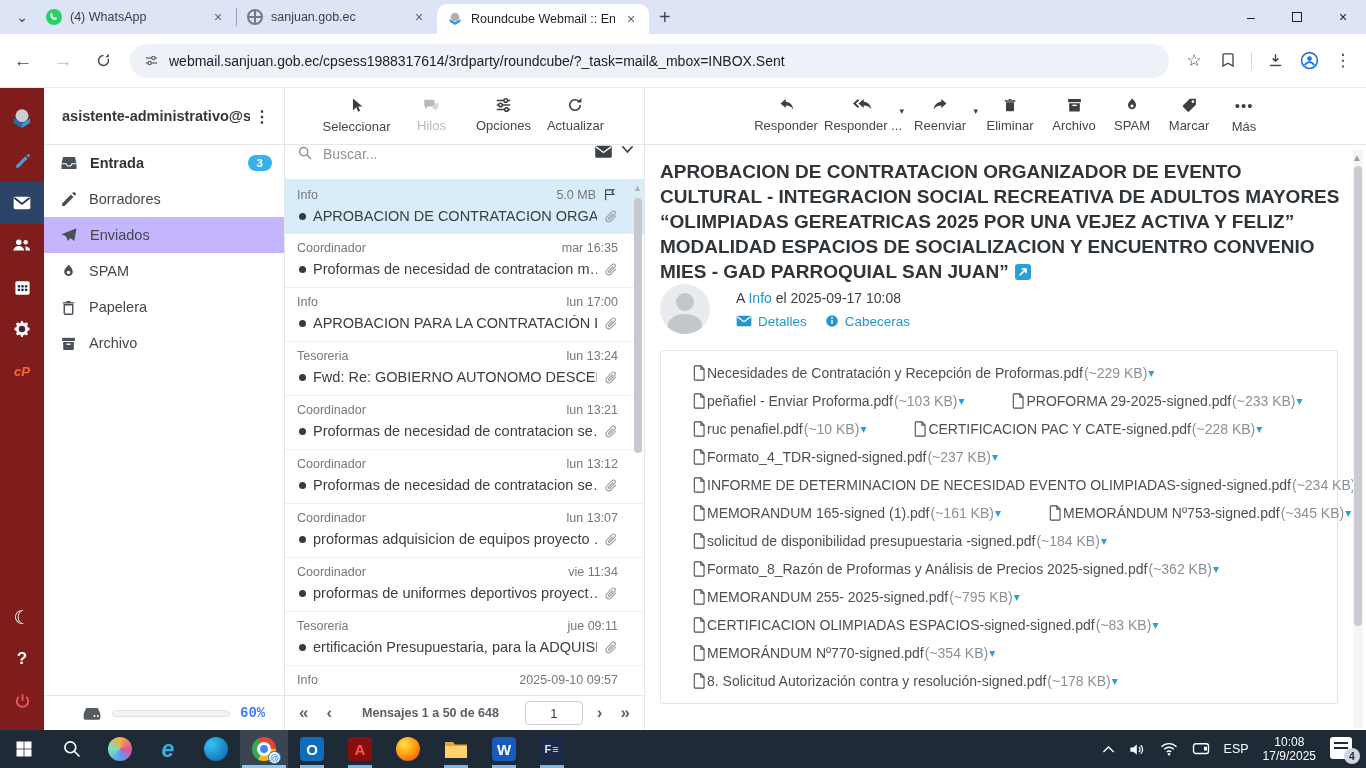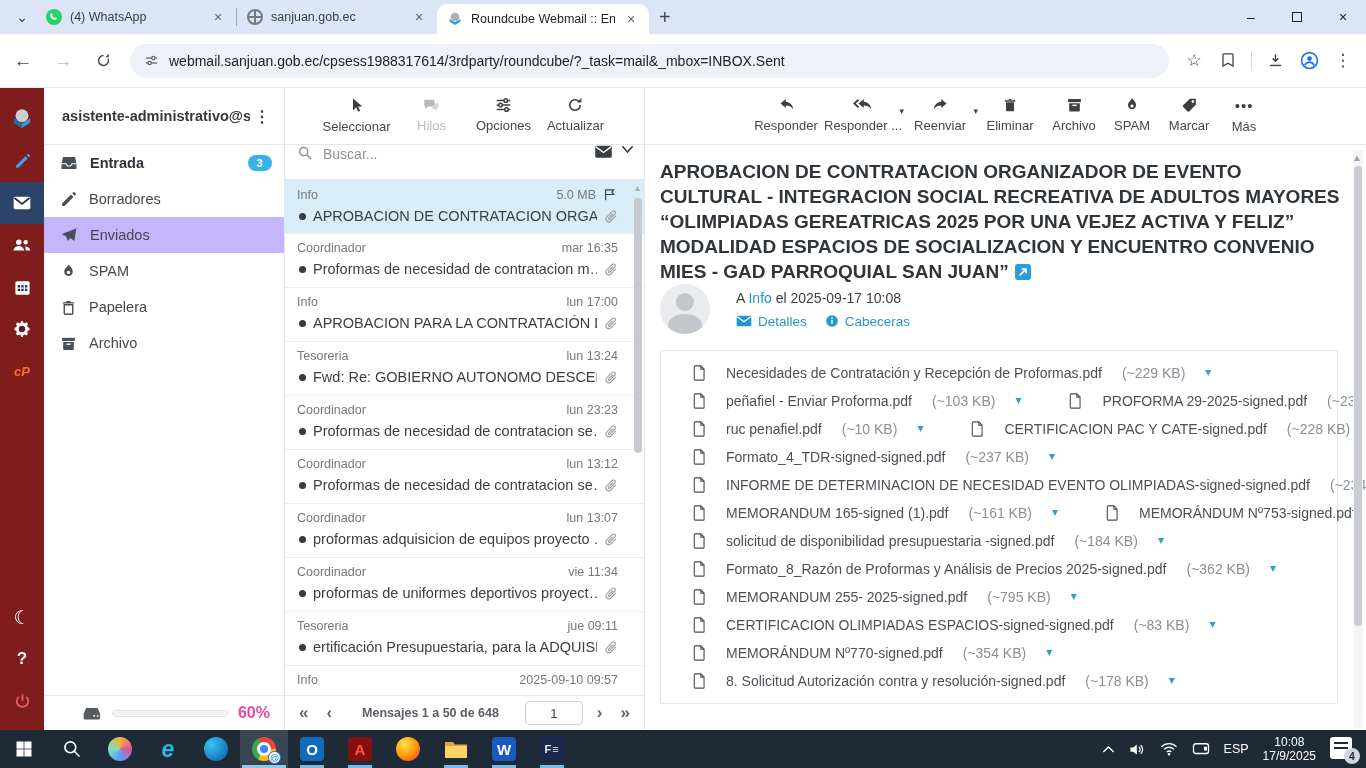--- a/index.html
+++ b/index.html
@@ -54,21 +54,21 @@
   .kebab{color:#3c4043;font-weight:bold;font-size:16px;padding:0 4px;}
   .flist{flex:1;}
   .frow{height:36px;display:flex;align-items:center;gap:12px;padding:0 12px 0 16px;font-size:14.5px;color:#44484c;}
   .frow.sel{background:#c4b5fd;}
   .frow.unread .flabel{font-weight:bold;color:#2f343a;}
   .flabel{flex:1;}
   .badge{background:#35b2ea;color:#fff;font-size:11.5px;font-weight:bold;border-radius:9px;padding:2px 9px;}
   .quota{height:35px;border-top:1px solid #e4e7ea;display:flex;align-items:center;gap:10px;padding:0 14px 0 38px;}
   .qbar{width:118px;height:7px;border:1px solid #dfe2e5;background:#f1f3f4;border-radius:4px;overflow:hidden;}
   .qfill{height:100%;width:60%;background:#57aee2;}
-  .qtext{font-size:16px;color:#ec4899;font-weight:bold;}
+  .qtext{font-size:14px;color:#3b82f6;font-weight:bold;font-family:Liberation Mono, monospace;}
 
   
   .list{width:360px;border-right:1px solid #e4e7ea;display:flex;flex-direction:column;position:relative;}
   .ltoolbar{height:57px;border-bottom:1px solid #e4e7ea;display:flex;align-items:flex-start;justify-content:center;gap:10px;padding-top:8px;}
   .tbtn{display:flex;flex-direction:column;align-items:center;gap:4px;font-size:13px;color:#43484d;min-width:62px;position:relative;}
   .tbtn.disabled{color:#b7bbbf;}
   .searchrow{height:35px;border-bottom:1px solid #e4e7ea;display:flex;align-items:flex-start;gap:8px;padding:0 10px 0 12px;}
   .searchrow input{flex:1;border:0;outline:0;background:transparent;font-size:14px;color:#3c4043;}
   .searchrow input::placeholder{color:#8d9297;}
   .rows{flex:1;overflow:hidden;position:relative;}
@@ -97,21 +97,21 @@
   .sender{display:flex;gap:26px;align-items:center;}
   .avatar{width:50px;height:50px;border-radius:50%;background:#e9ebee;overflow:hidden;position:relative;flex:0 0 50px;}
   .av-head{position:absolute;left:16px;top:9px;width:18px;height:18px;border-radius:50%;background:#c2c7cc;}
   .av-body{position:absolute;left:8px;top:30px;width:34px;height:22px;border-radius:50% 50% 0 0;background:#c2c7cc;}
   .fromline{font-size:14px;color:#3c4043;}
   .fromline .fname{color:#2496cc;}
   .hlinks{display:flex;gap:18px;margin-top:8px;}
   .hlink{display:flex;align-items:center;gap:6px;font-size:13.5px;color:#2496cc;}
   .attbox{margin-top:16px;border:1px solid #e4e6e8;border-radius:2px;padding:8px 14px;max-width:678px;}
   .att-row{display:flex;gap:30px;height:28px;align-items:center;}
-  .att{display:inline-flex;align-items:flex-start;gap:20px;white-space:nowrap;padding-left:18px;}
+  .att{display:inline-flex;align-items:center;gap:1px;white-space:nowrap;padding-left:18px;}
   .att-name{font-size:14px;color:#4a5056;}
   .att-size{font-size:14px;color:#8a9096;}
   .att-caret{color:#2a9fd6;font-size:12px;}
   .mscroll-track{position:absolute;right:3px;top:62px;bottom:2px;width:10px;background:#f4f5f6;}
   .mscroll-up{position:absolute;right:4px;top:64px;color:#9aa0a6;font-size:10px;}
   .mscroll{position:absolute;right:4px;top:78px;width:8px;height:460px;background:#c9cdd1;border-radius:4px;}
 
   
   .taskbar{position:absolute;left:0;right:0;bottom:0;height:38px;background:#1f2a37;display:flex;align-items:center;}
   .tk{width:48px;height:38px;display:flex;align-items:center;justify-content:center;position:relative;}
@@ -462,21 +462,21 @@
               <span class="msg-subj">Fwd: Re: GOBIERNO AUTONOMO DESCENT…</span>
             <svg width="14" height="15" viewBox="0 0 24 24">
                 <path d="M20.5 11l-8.2 8.2a5 5 0 11-7-7l8.5-8.5a3.2 3.2 0 114.5 4.5l-8.2 8.2a1.5 1.5 0 11-2.1-2.1L15 7.3" fill="none" stroke="#9aa0a6" stroke-width="2"></path>
               </svg>
             </div>
         </div>
 
         <div class="msg">
           <div class="msg-l1">
               <span class="msg-from">Coordinador</span>
-              <span>lun 23:23</span>
+              <span>lun 13:21</span>
             </div>
           <div class="msg-l2">
               <span class="dot"></span>
               <span class="msg-subj">Proformas de necesidad de contratacion se…</span>
             <svg width="14" height="15" viewBox="0 0 24 24">
                 <path d="M20.5 11l-8.2 8.2a5 5 0 11-7-7l8.5-8.5a3.2 3.2 0 114.5 4.5l-8.2 8.2a1.5 1.5 0 11-2.1-2.1L15 7.3" fill="none" stroke="#9aa0a6" stroke-width="2"></path>
               </svg>
             </div>
         </div>
 

